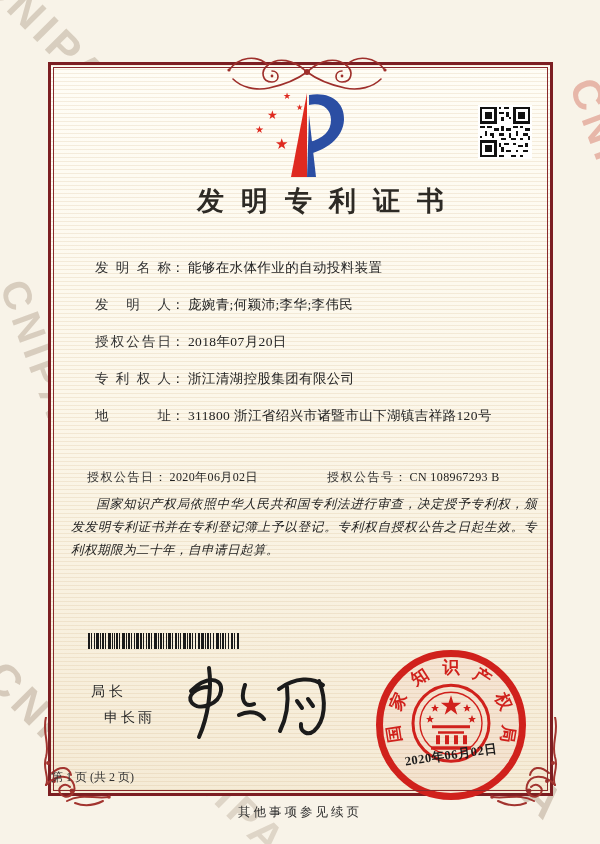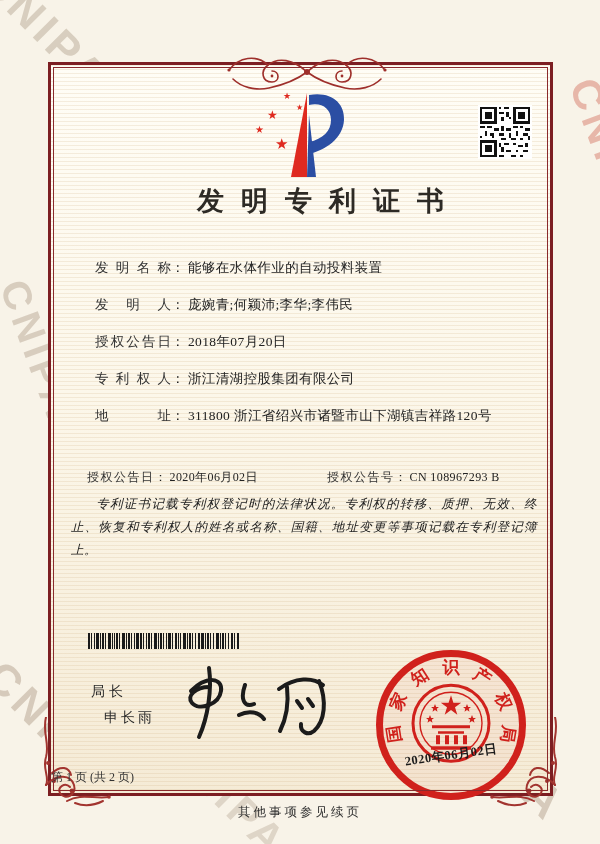--- a/index.html
+++ b/index.html
@@ -208,21 +208,21 @@
         <span class="glabel">授权公告日</span><span>：</span>
         <span class="fvalue">2020年06月02日</span>
       </span>
       <span class="pair2">
         <span class="glabel">授权公告号</span><span>：</span>
         <span class="fvalue">CN 108967293 B</span>
       </span>
     </div>
 
     <div class="paras">
-      <p>专利证书记载专利权登记时的法律状况。专利权的转移、质押、无效、终止、恢复和专利权人的姓名或名称、国籍、地址变更等事项记载在专利登记簿上。</p>
+      <p>国家知识产权局依照中华人民共和国专利法进行审查，决定授予专利权，颁发发明专利证书并在专利登记簿上予以登记。专利权自授权公告之日起生效。专利权期限为二十年，自申请日起算。</p>
     </div>
 
     <svg class="barcode" viewBox="0 0 155 16" preserveAspectRatio="none">
       <path fill="#1a1a1a" d="M0,0h2v16h-2z M3,0h1v16h-1z M6,0h1v16h-1z M8,0h3v16h-3z M12,0h1v16h-1z M14,0h2v16h-2z
         M17,0h1v16h-1z M20,0h3v16h-3z M24,0h1v16h-1z M26,0h1v16h-1z M28,0h2v16h-2z M31,0h1v16h-1z M34,0h3v16h-3z
         M38,0h1v16h-1z M40,0h2v16h-2z M43,0h1v16h-1z M46,0h1v16h-1z M48,0h3v16h-3z M52,0h2v16h-2z M55,0h1v16h-1z
         M58,0h1v16h-1z M60,0h2v16h-2z M63,0h1v16h-1z M66,0h3v16h-3z M70,0h1v16h-1z M72,0h2v16h-2z M75,0h1v16h-1z
         M78,0h1v16h-1z M80,0h3v16h-3z M84,0h1v16h-1z M87,0h2v16h-2z M90,0h1v16h-1z M92,0h1v16h-1z M95,0h3v16h-3z
         M99,0h1v16h-1z M101,0h2v16h-2z M104,0h1v16h-1z M107,0h1v16h-1z M110,0h2v16h-2z M113,0h3v16h-3z
         M117,0h1v16h-1z M119,0h2v16h-2z M122,0h1v16h-1z M125,0h1v16h-1z M128,0h3v16h-3z M132,0h1v16h-1z

